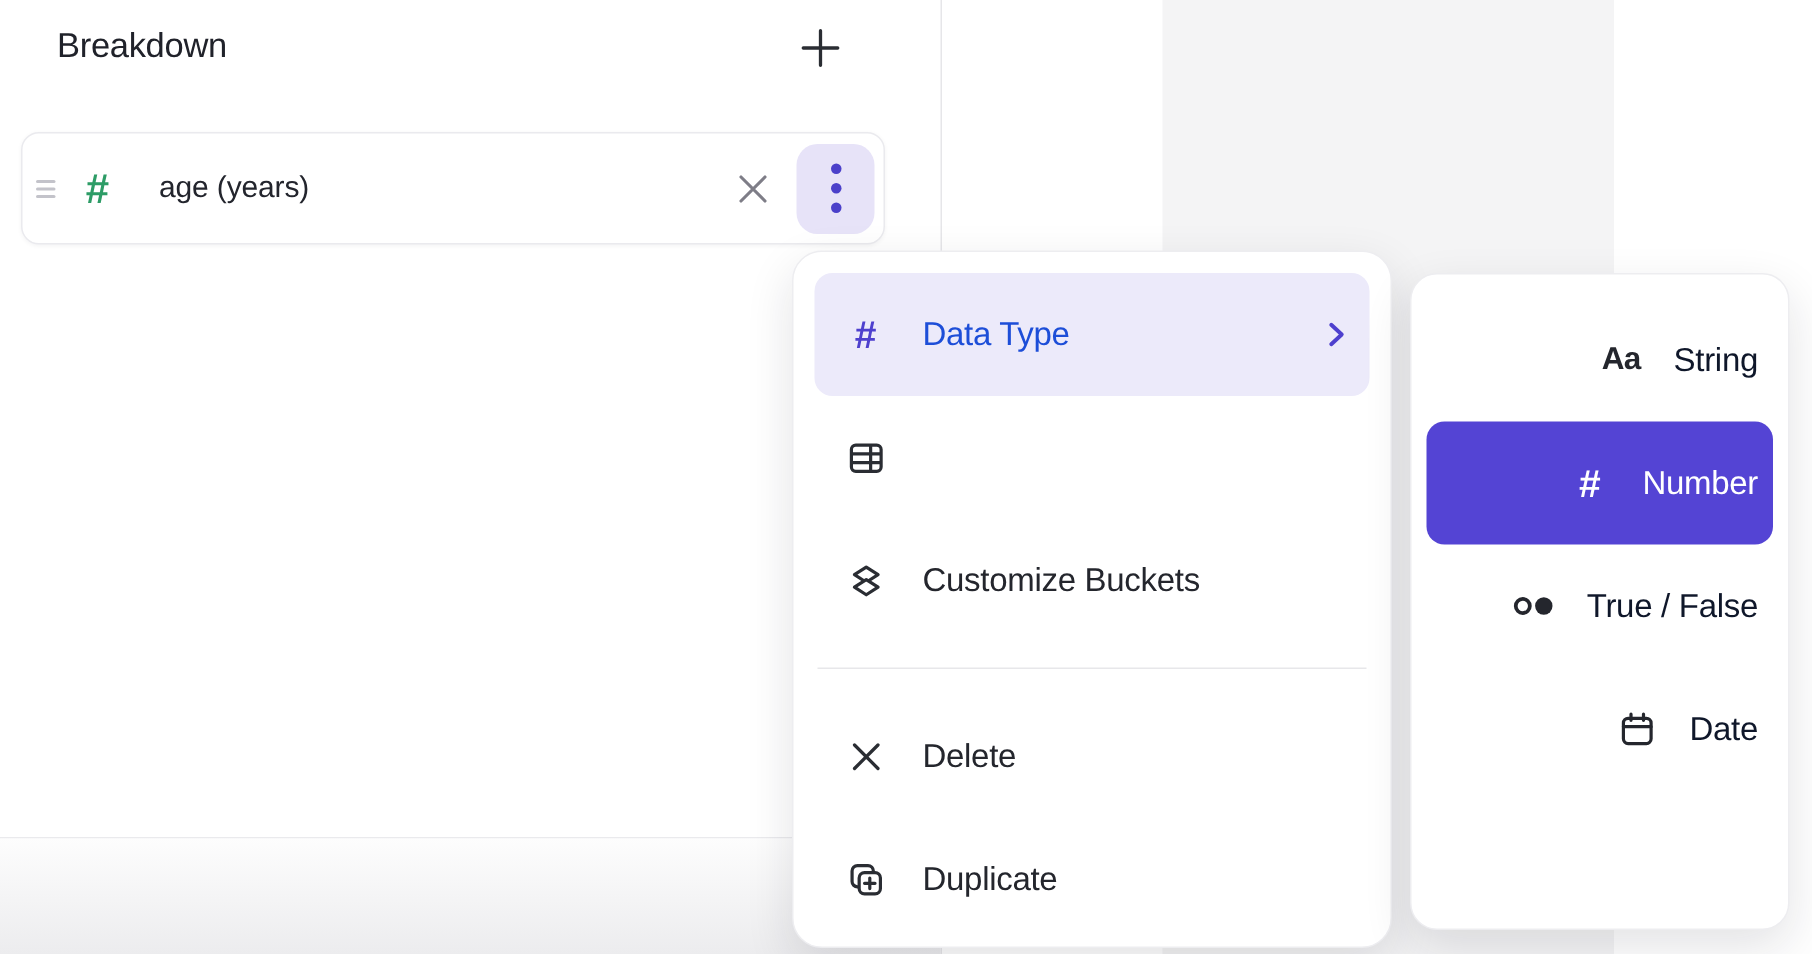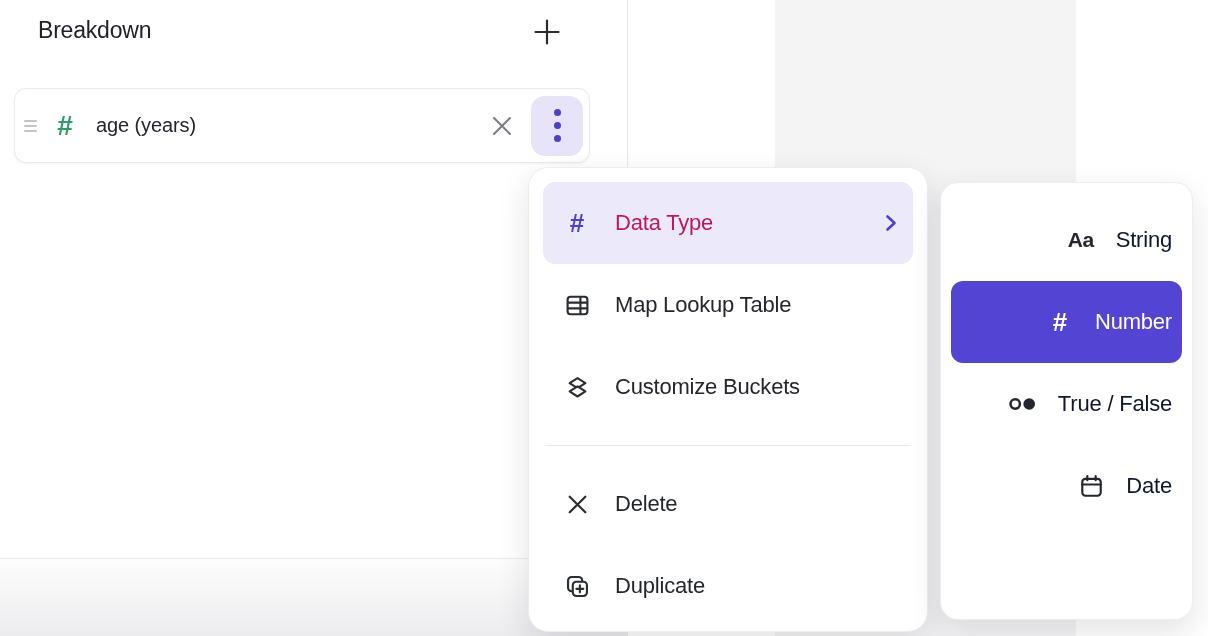--- a/index.html
+++ b/index.html
@@ -20,39 +20,39 @@
   .add-btn{position:absolute;left:529px;top:14px;width:36px;height:36px;border:none;
     background:transparent;cursor:pointer;display:flex;align-items:center;justify-content:center;padding:0;}
   
   .card{position:absolute;left:14px;top:88px;width:576px;height:75px;background:#fff;
     border:1px solid #eaeaee;border-radius:12px;box-sizing:border-box;
     box-shadow:0 1px 3px rgba(25,25,35,.05);display:flex;align-items:center;}
   .grip{margin-left:9px;display:flex;flex-direction:column;gap:3px;}
   .grip span{width:13px;height:2px;border-radius:1px;background:#c3c3ca;}
   .hash-glyph{font-weight:700;line-height:1;}
   .card .hash-glyph{margin-left:13px;font-size:28px;color:#2d9c66;width:30px;text-align:center;}
-  .field-name{margin-left:16px;font-size:20px;color:#23252d;font-weight:400;letter-spacing:-0.1px;}
+  .field-name{margin-left:26px;font-size:20px;color:#23252d;font-weight:400;letter-spacing:-0.1px;}
   .card .spacer{flex:1;}
   .icon-btn{border:none;background:transparent;cursor:pointer;display:flex;
     align-items:center;justify-content:center;padding:0;}
   .close-btn{width:30px;height:30px;margin-right:14px;}
   .dots-btn{width:52px;height:60px;margin-right:6px;border-radius:14px;background:#e7e3f8;
     flex-direction:column;gap:6px;}
   .dots-btn i{width:7px;height:7px;border-radius:50%;background:#4b40ca;display:block;}
   
   .menu{position:absolute;left:528px;top:167px;width:400px;height:465px;background:#fff;
     border:1px solid #ededf0;border-radius:20px;box-sizing:border-box;padding:14px;
     box-shadow:0 12px 32px rgba(25,25,45,.12);}
   .menu-item{height:82px;border-radius:12px;display:flex;align-items:center;
     padding:0 16px 0 18px;cursor:pointer;background:transparent;}
   .menu-item .ic{width:32px;height:32px;display:flex;align-items:center;justify-content:center;
     margin-right:22px;flex:none;}
   .menu-item .lbl{font-size:22px;color:#24262d;letter-spacing:-0.2px;white-space:nowrap;}
   .menu-item.active{background:#eceafa;}
-  .menu-item.active .lbl{color:#be185d;}
+  .menu-item.active .lbl{color:#1d4ed8;}
   .menu .hash-glyph{font-size:26px;color:#4e40ce;}
   .menu-divider{height:1px;background:#e7e7ea;margin:17px 2px;}
   .chev{margin-left:auto;display:flex;align-items:center;}
   
   .submenu{position:absolute;left:940px;top:182px;width:253px;height:438px;background:#fff;
     border:1px solid #ededf0;border-radius:18px;box-sizing:border-box;padding:16px 10px 12px;
     box-shadow:0 12px 32px rgba(25,25,45,.12);}
   .sub-item{height:82px;border-radius:12px;display:flex;align-items:center;
     padding:0 10px 0 14px;cursor:pointer;justify-content:flex-end;}
   .sub-item .ic{width:38px;height:32px;display:flex;align-items:center;justify-content:center;
@@ -119,21 +119,20 @@
       </span>
     </div>
 
     <div class="menu-item">
       <span class="ic">
         <svg width="27" height="27" viewBox="0 0 24 24">
           <rect x="3.2" y="4.2" width="17.6" height="15.6" rx="2.6" stroke="#2a2d33" stroke-width="1.9" fill="none"></rect>
           <path d="M3.2 9.4 H20.8 M3.2 14.6 H20.8 M14.6 4.2 V19.8" stroke="#2a2d33" stroke-width="1.9" fill="none"></path>
         </svg>
       </span>
-      <span class="lbl">Map Lookup Table</span>
     </div>
 
     <div class="menu-item">
       <span class="ic">
         <svg width="27" height="27" viewBox="0 0 24 24">
           <path d="M12 3.6 L19 8.1 L12 12.6 L5 8.1 Z" stroke="#2a2d33" stroke-width="1.9" stroke-linejoin="round" fill="none"></path>
           <path d="M12 11 L19 15.5 L12 20 L5 15.5 Z" stroke="#2a2d33" stroke-width="1.9" stroke-linejoin="round" fill="#fff"></path>
         </svg>
       </span>
       <span class="lbl">Customize Buckets</span>

